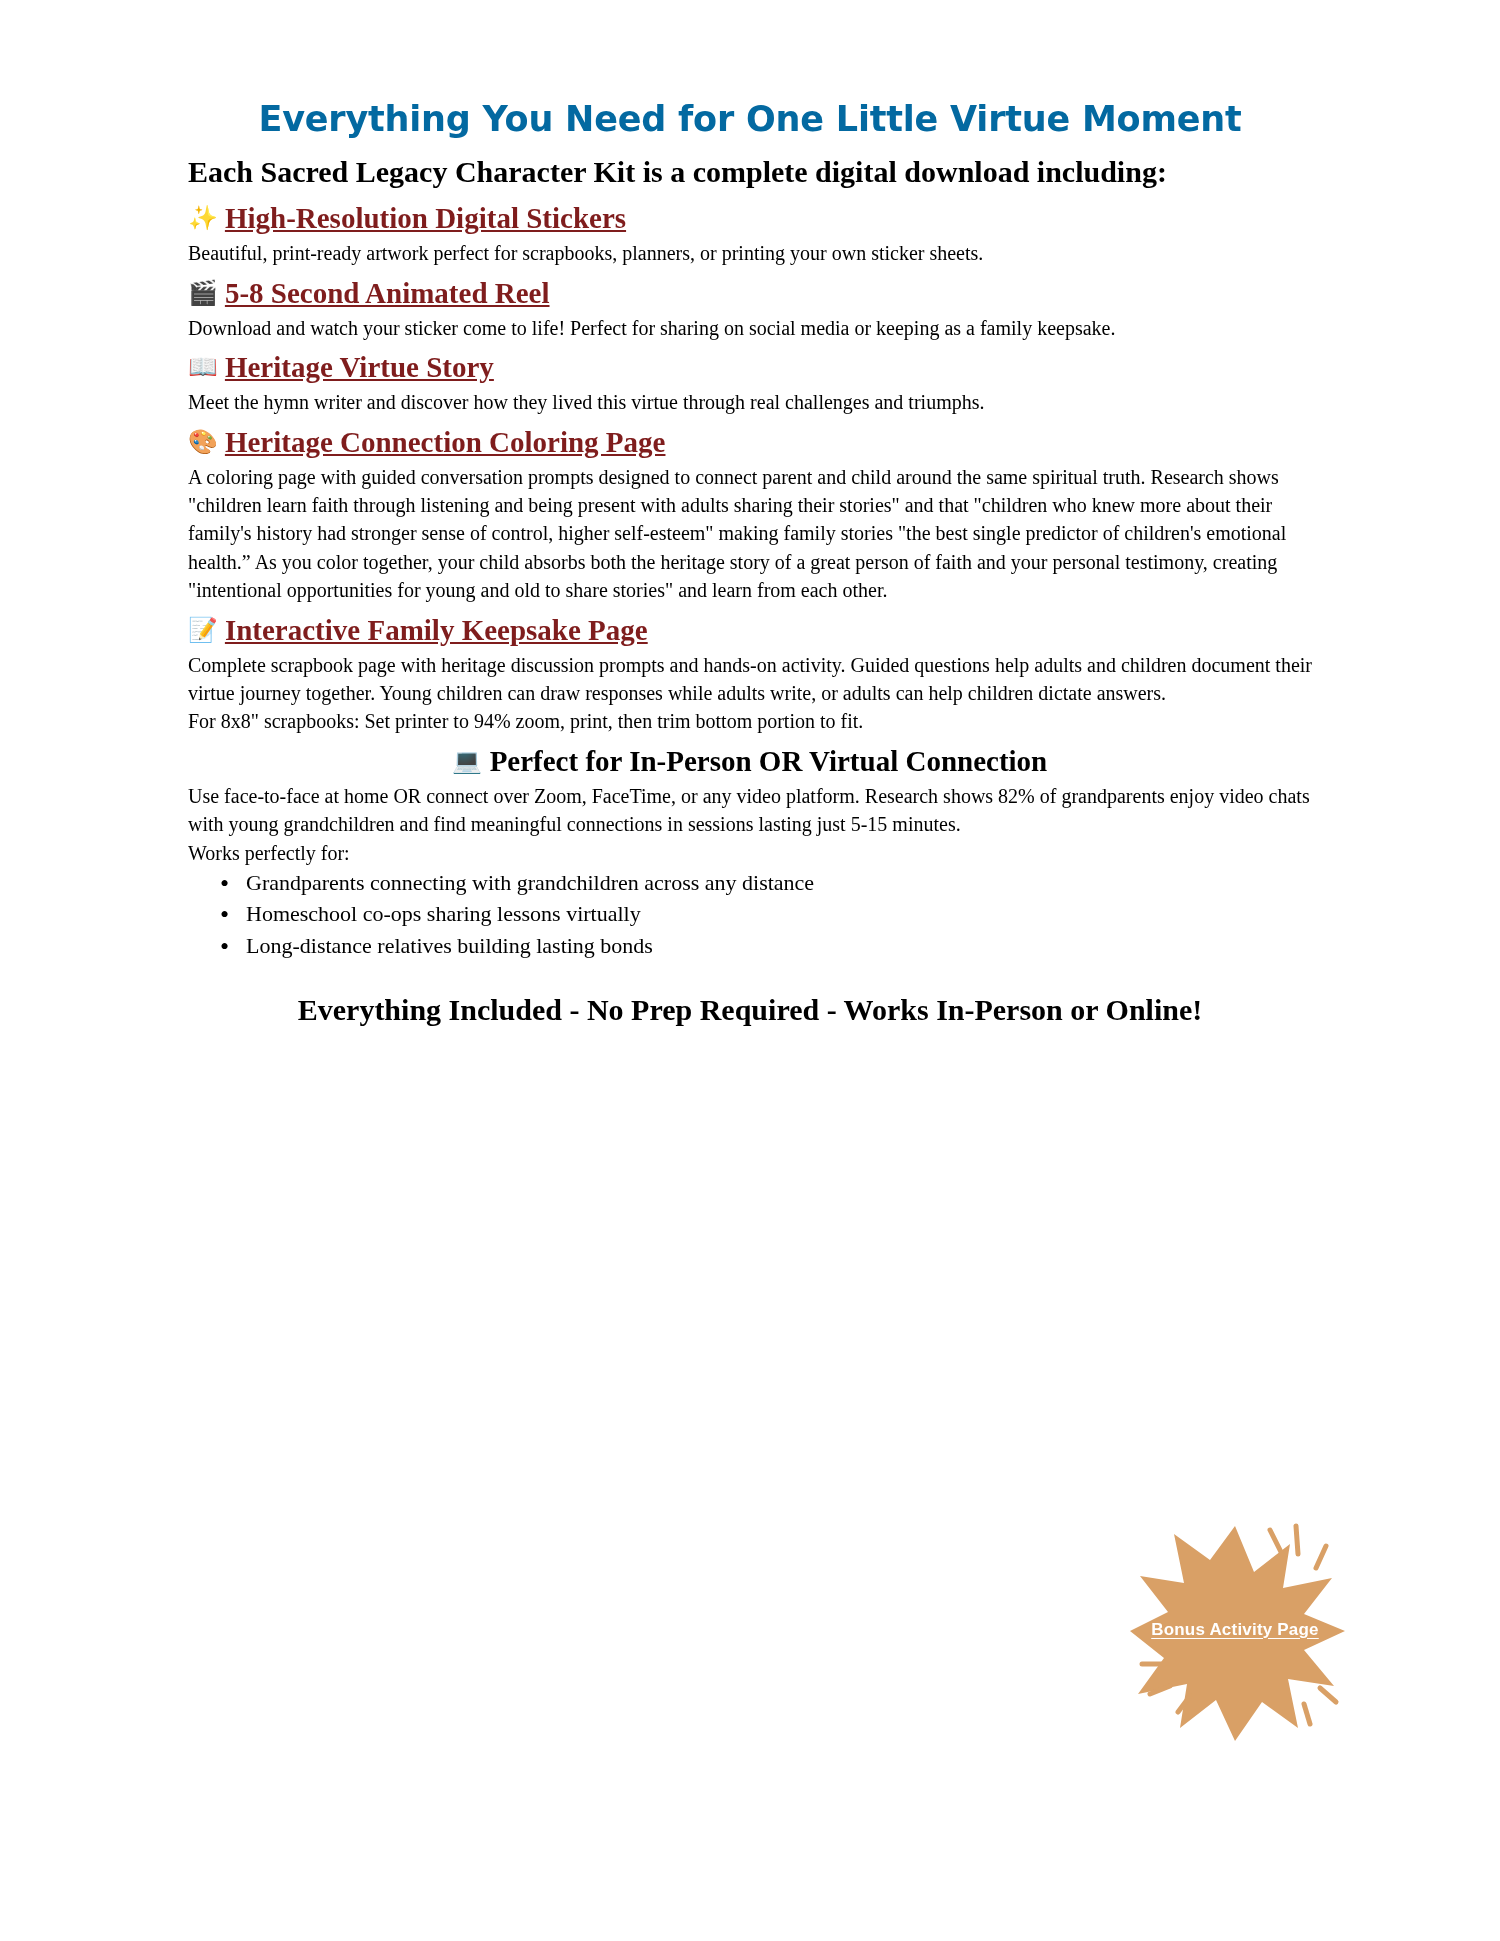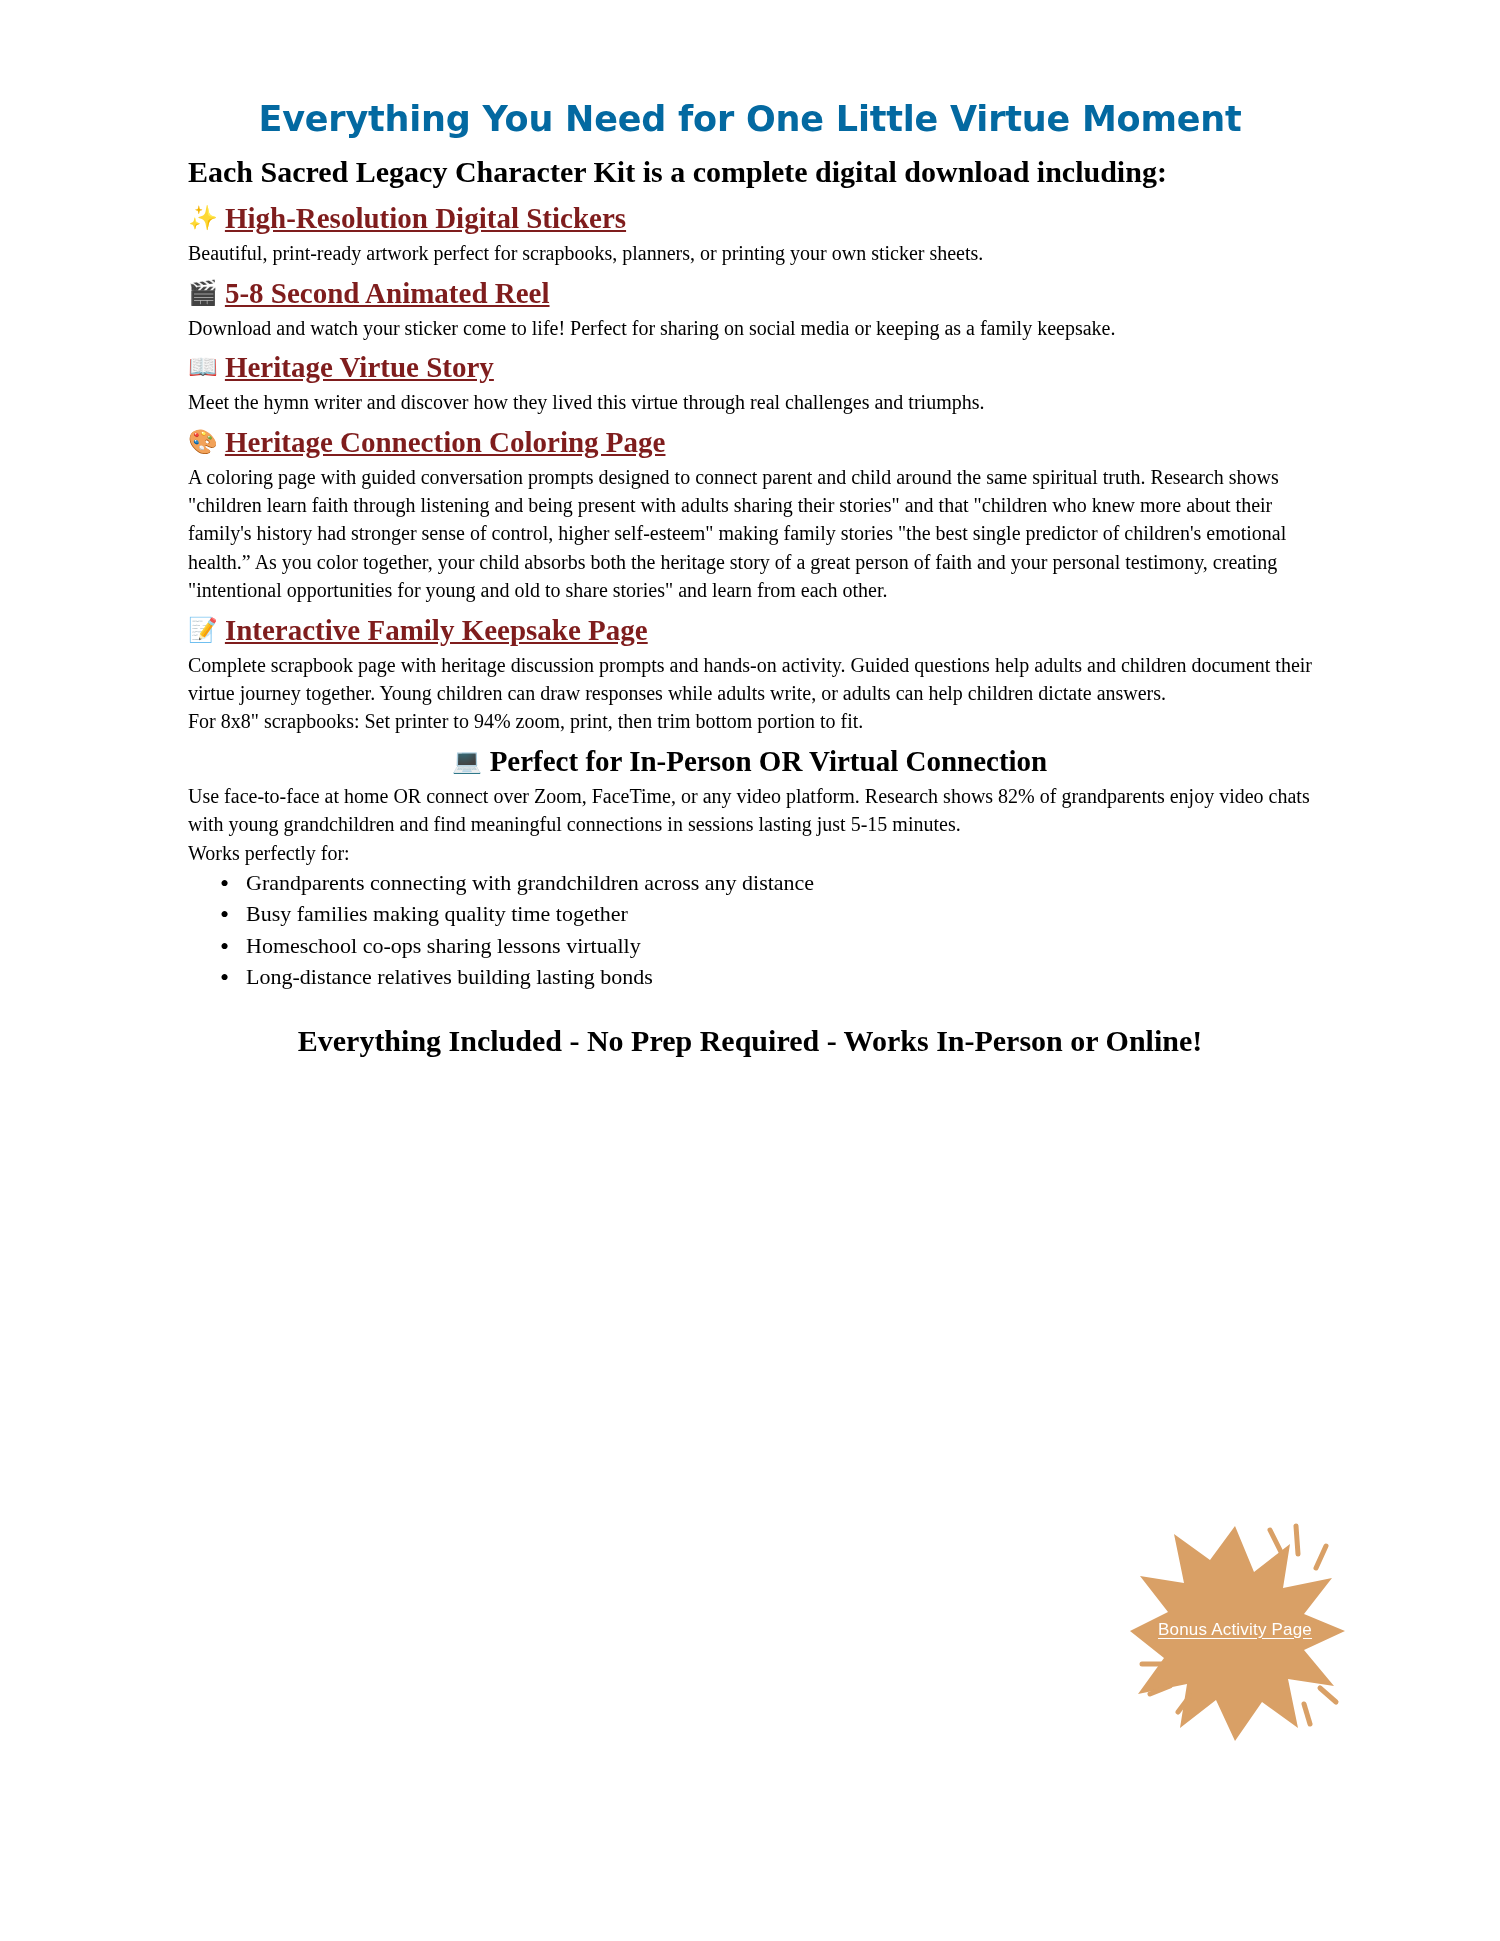--- a/index.html
+++ b/index.html
@@ -116,20 +116,21 @@
     left: 0;
     top: 104px;
     width: 230px;
     text-align: center;
     font-family: "Liberation Sans", sans-serif;
     font-size: 17px;
     color: #ffffff;
     text-decoration: underline;
     text-underline-offset: 3px;
     letter-spacing: 0.2px;
+    font-weight: bold;
   }
 </style>
 </head>
 <body>
 
 <div class="page">
 
   <h1 class="title">
     <span>Everything You Need for One Little Virtue Moment</span>
   </h1>
@@ -164,21 +165,20 @@
   <p class="body">For 8x8" scrapbooks: Set printer to 94% zoom, print, then trim bottom portion to fit.</p>
 
   <div class="bold-head">
     <span class="emoji">💻</span><span>Perfect for In-Person OR Virtual Connection</span>
   </div>
   <p class="body">Use face-to-face at home OR connect over Zoom, FaceTime, or any video platform. Research shows 82% of grandparents enjoy video chats with young grandchildren and find meaningful connections in sessions lasting just 5-15 minutes.</p>
   <p class="body">Works perfectly for:</p>
 
   <ul class="bullets">
     <li>Grandparents connecting with grandchildren across any distance</li>
-    <li>Busy families making quality time together</li>
     <li>Homeschool co-ops sharing lessons virtually</li>
     <li>Long-distance relatives building lasting bonds</li>
   </ul>
 
   <p class="closing">Everything Included - No Prep Required - Works In-Person or Online!</p>
 
   <div class="badge">
     <svg width="230" height="230" viewBox="0 0 230 230">
       <g fill="#d9a066">
         <path d="M115 10 L134 56 L170 28 L163 72 L212 62 L184 98 L225 115 L184 134 L214 170 L168 163 L178 212 L142 186 L115 225 L96 184 L60 212 L67 168 L18 178 L44 142 L10 115 L48 96 L20 60 L64 67 L54 18 L90 44 Z"></path>

